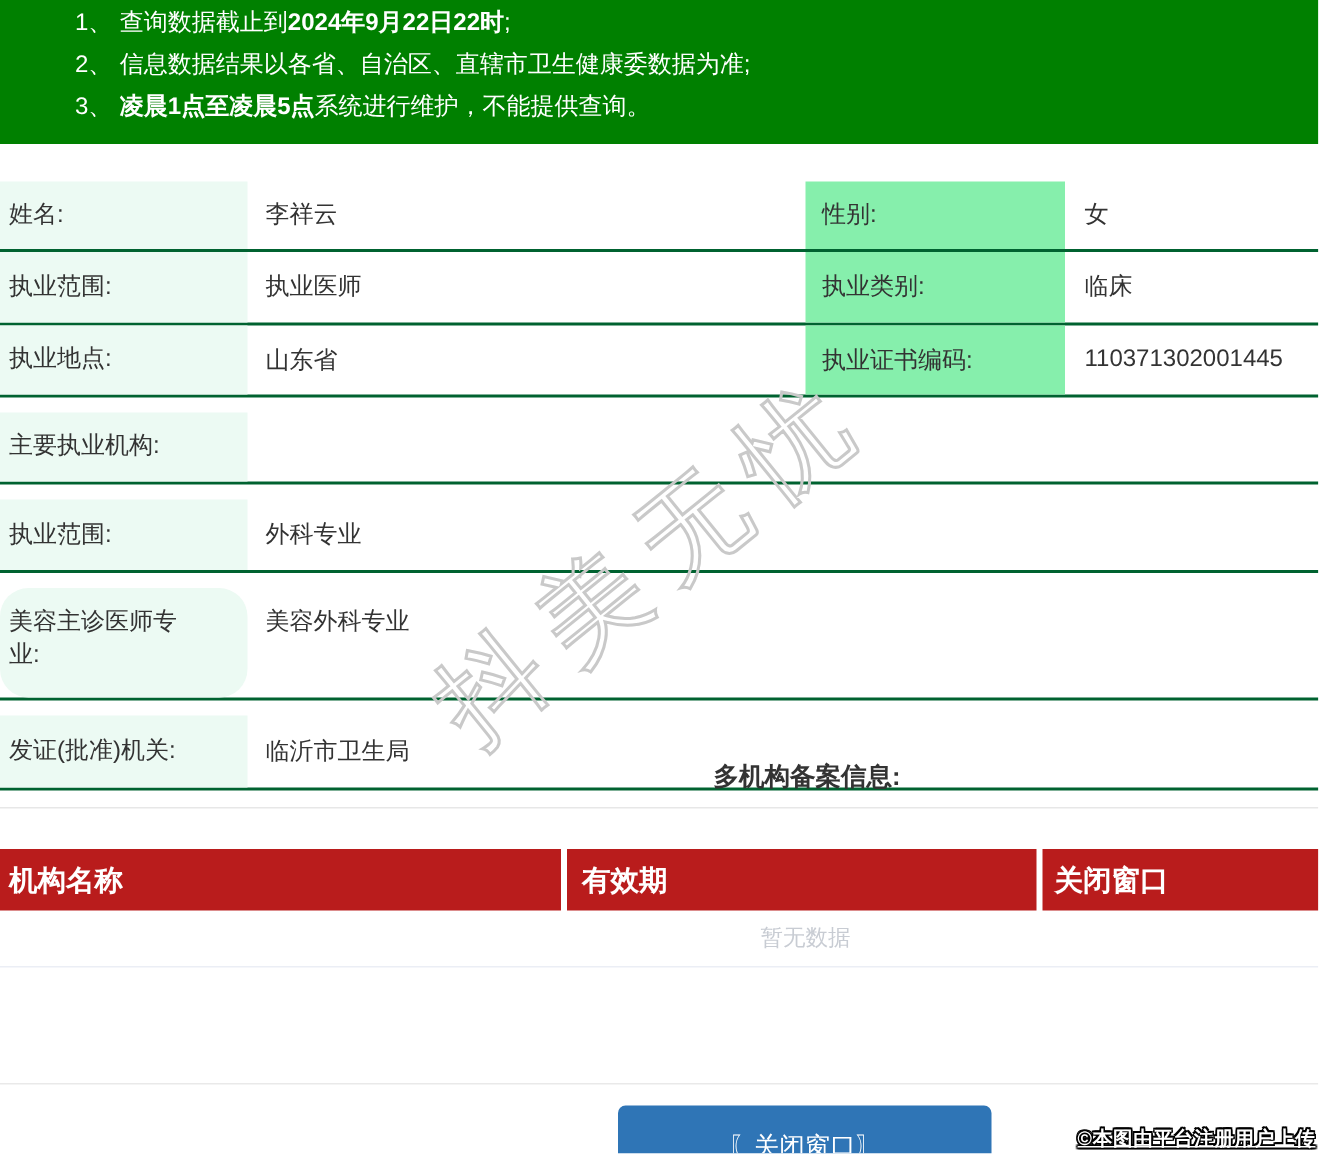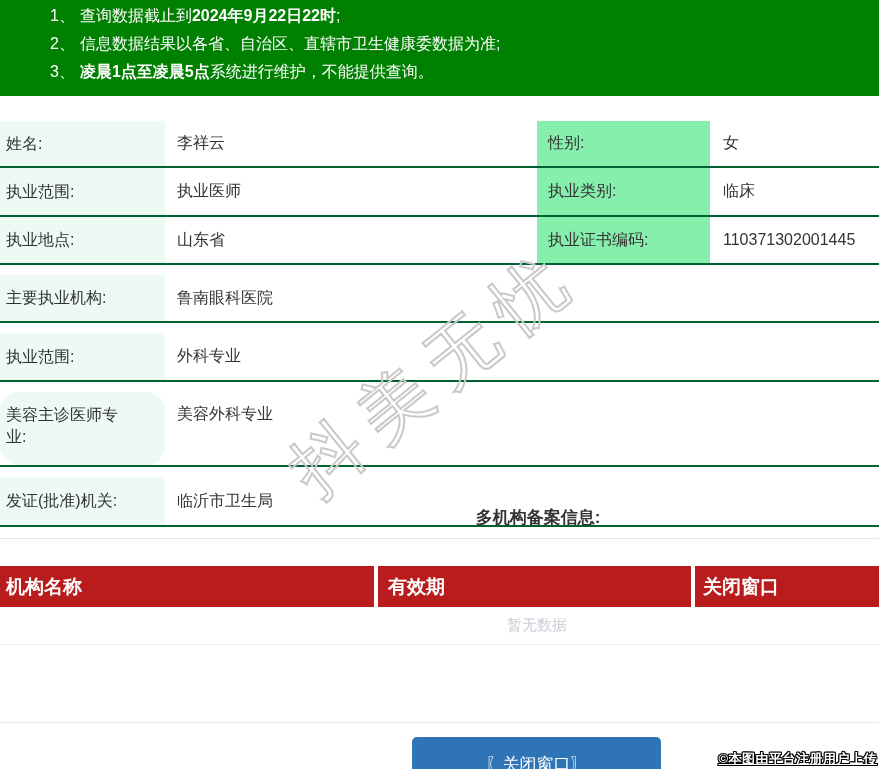--- a/index.html
+++ b/index.html
@@ -111,21 +111,20 @@
 
     <div class="info-row" style="height:48px;">
       <div class="cell lbl">执业地点:</div>
       <div class="cell val">山东省</div>
       <div class="cell lbl2">执业证书编码:</div>
       <div class="cell val2">110371302001445</div>
     </div>
 
     <div class="info-row wide" style="height:48px;">
       <div class="cell lbl">主要执业机构:</div>
-      <div class="cell val">鲁南眼科医院</div>
     </div>
 
     <div class="info-row wide" style="height:49px;">
       <div class="cell lbl">执业范围:</div>
       <div class="cell val">外科专业</div>
     </div>
 
     <div class="info-row wide tall" style="height:75px;">
       <div class="cell lbl">美容主诊医师专业:</div>
       <div class="cell val">美容外科专业</div>

